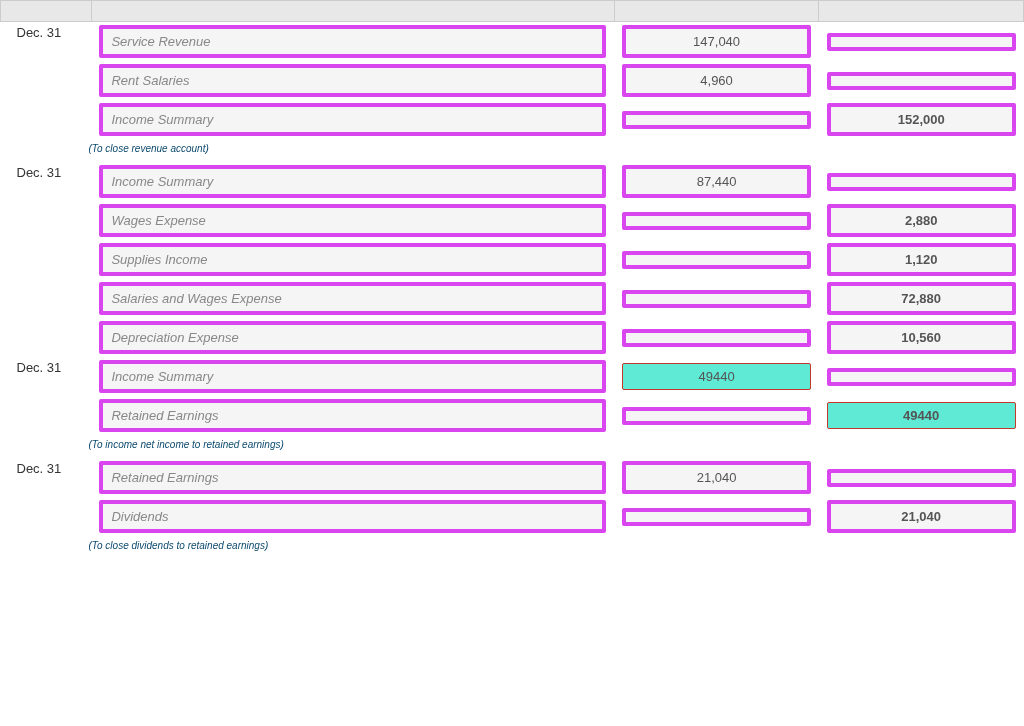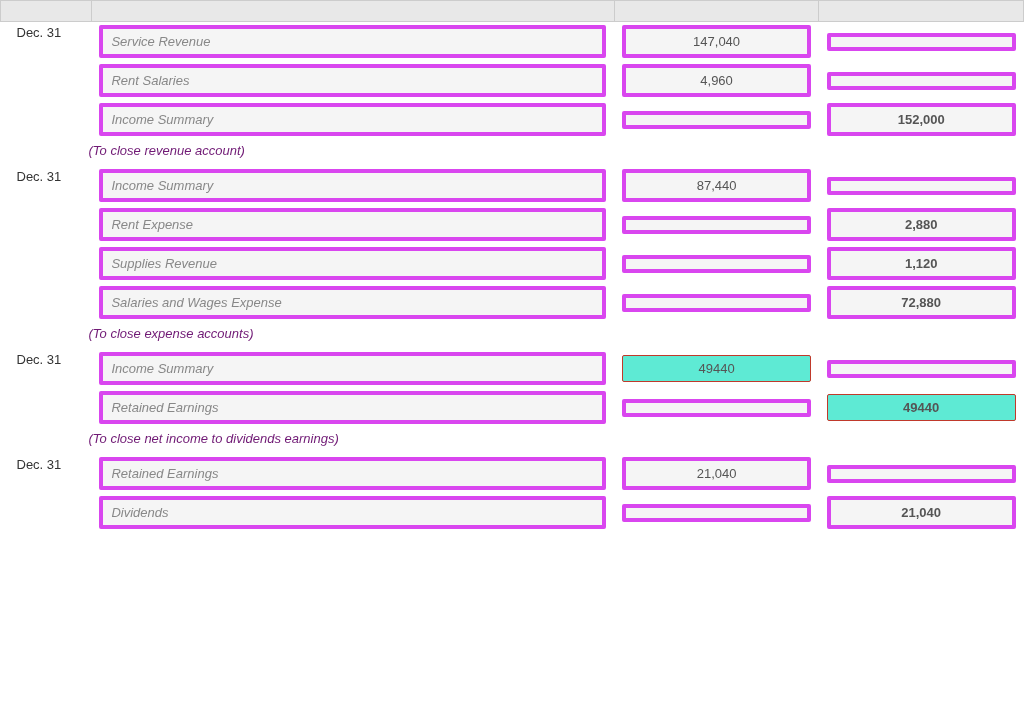--- a/index.html
+++ b/index.html
@@ -74,22 +74,22 @@
     .input-box.empty {
       color: transparent;
     }
     .input-box.red-border {
       border: 1px solid #c0392b;
       background: #5eead4;
       color: #555;
     }
     .note-row td {
       padding: 4px 20px 8px 88px;
-      font-size: 13px;
-      color: #701a75;
+      font-size: 10px;
+      color: #0c4a6e;
       font-style: italic;
     }
     tr.entry-row td {
       padding-top: 3px;
       padding-bottom: 3px;
     }
   </style>
 </head>
 <body>
 
@@ -151,102 +151,114 @@
           <td class="debit-cell">
             <div class="input-box amount">87,440</div>
           </td>
           <td class="credit-cell">
             <div class="input-box empty"></div>
           </td>
         </tr>
         <tr class="entry-row">
           <td class="date-cell"></td>
           <td class="account-cell">
-            <div class="input-box">Rent Expense</div>
+            <div class="input-box">Wages Expense</div>
           </td>
           <td class="debit-cell">
             <div class="input-box empty"></div>
           </td>
           <td class="credit-cell">
             <div class="input-box amount">2,880</div>
           </td>
         </tr>
         <tr class="entry-row">
           <td class="date-cell"></td>
           <td class="account-cell">
-            <div class="input-box">Supplies Revenue</div>
+            <div class="input-box">Supplies Income</div>
           </td>
           <td class="debit-cell">
             <div class="input-box empty"></div>
           </td>
           <td class="credit-cell">
             <div class="input-box amount">1,120</div>
           </td>
         </tr>
         <tr class="entry-row">
           <td class="date-cell"></td>
           <td class="account-cell">
             <div class="input-box">Salaries and Wages Expense</div>
           </td>
           <td class="debit-cell">
             <div class="input-box empty"></div>
           </td>
           <td class="credit-cell">
             <div class="input-box amount">72,880</div>
           </td>
         </tr>
+        <tr class="entry-row">
+          <td class="date-cell"></td>
+          <td class="account-cell">
+            <div class="input-box">Depreciation Expense</div>
+          </td>
+          <td class="debit-cell">
+            <div class="input-box empty"></div>
+          </td>
+          <td class="credit-cell">
+            <div class="input-box amount">10,560</div>
+          </td>
+        </tr>
+        <tr class="entry-row">
+          <td class="date-cell">Dec. 31</td>
+          <td class="account-cell">
+            <div class="input-box">Income Summary</div>
+          </td>
+          <td class="debit-cell">
+            <div class="input-box amount red-border">49440</div>
+          </td>
+          <td class="credit-cell">
+            <div class="input-box empty"></div>
+          </td>
+        </tr>
+        <tr class="entry-row">
+          <td class="date-cell"></td>
+          <td class="account-cell">
+            <div class="input-box">Retained Earnings</div>
+          </td>
+          <td class="debit-cell">
+            <div class="input-box empty"></div>
+          </td>
+          <td class="credit-cell">
+            <div class="input-box amount red-border">49440</div>
+          </td>
+        </tr>
         <tr class="note-row">
-          <td colspan="4">(To close expense accounts)</td>
-        </tr>
-        <tr class="entry-row">
-          <td class="date-cell">Dec. 31</td>
-          <td class="account-cell">
-            <div class="input-box">Income Summary</div>
-          </td>
-          <td class="debit-cell">
-            <div class="input-box amount red-border">49440</div>
-          </td>
-          <td class="credit-cell">
-            <div class="input-box empty"></div>
-          </td>
-        </tr>
-        <tr class="entry-row">
-          <td class="date-cell"></td>
+          <td colspan="4">(To income net income to retained earnings)</td>
+        </tr>
+        <tr class="entry-row">
+          <td class="date-cell">Dec. 31</td>
           <td class="account-cell">
             <div class="input-box">Retained Earnings</div>
           </td>
           <td class="debit-cell">
-            <div class="input-box empty"></div>
-          </td>
-          <td class="credit-cell">
-            <div class="input-box amount red-border">49440</div>
+            <div class="input-box amount">21,040</div>
+          </td>
+          <td class="credit-cell">
+            <div class="input-box empty"></div>
+          </td>
+        </tr>
+        <tr class="entry-row">
+          <td class="date-cell"></td>
+          <td class="account-cell">
+            <div class="input-box">Dividends</div>
+          </td>
+          <td class="debit-cell">
+            <div class="input-box empty"></div>
+          </td>
+          <td class="credit-cell">
+            <div class="input-box amount">21,040</div>
           </td>
         </tr>
         <tr class="note-row">
-          <td colspan="4">(To close net income to dividends earnings)</td>
-        </tr>
-        <tr class="entry-row">
-          <td class="date-cell">Dec. 31</td>
-          <td class="account-cell">
-            <div class="input-box">Retained Earnings</div>
-          </td>
-          <td class="debit-cell">
-            <div class="input-box amount">21,040</div>
-          </td>
-          <td class="credit-cell">
-            <div class="input-box empty"></div>
-          </td>
-        </tr>
-        <tr class="entry-row">
-          <td class="date-cell"></td>
-          <td class="account-cell">
-            <div class="input-box">Dividends</div>
-          </td>
-          <td class="debit-cell">
-            <div class="input-box empty"></div>
-          </td>
-          <td class="credit-cell">
-            <div class="input-box amount">21,040</div>
-          </td>
+          <td colspan="4">(To close dividends to retained earnings)</td>
         </tr>
       </tbody>
   </table>
 </div>
 
 </body></html>

